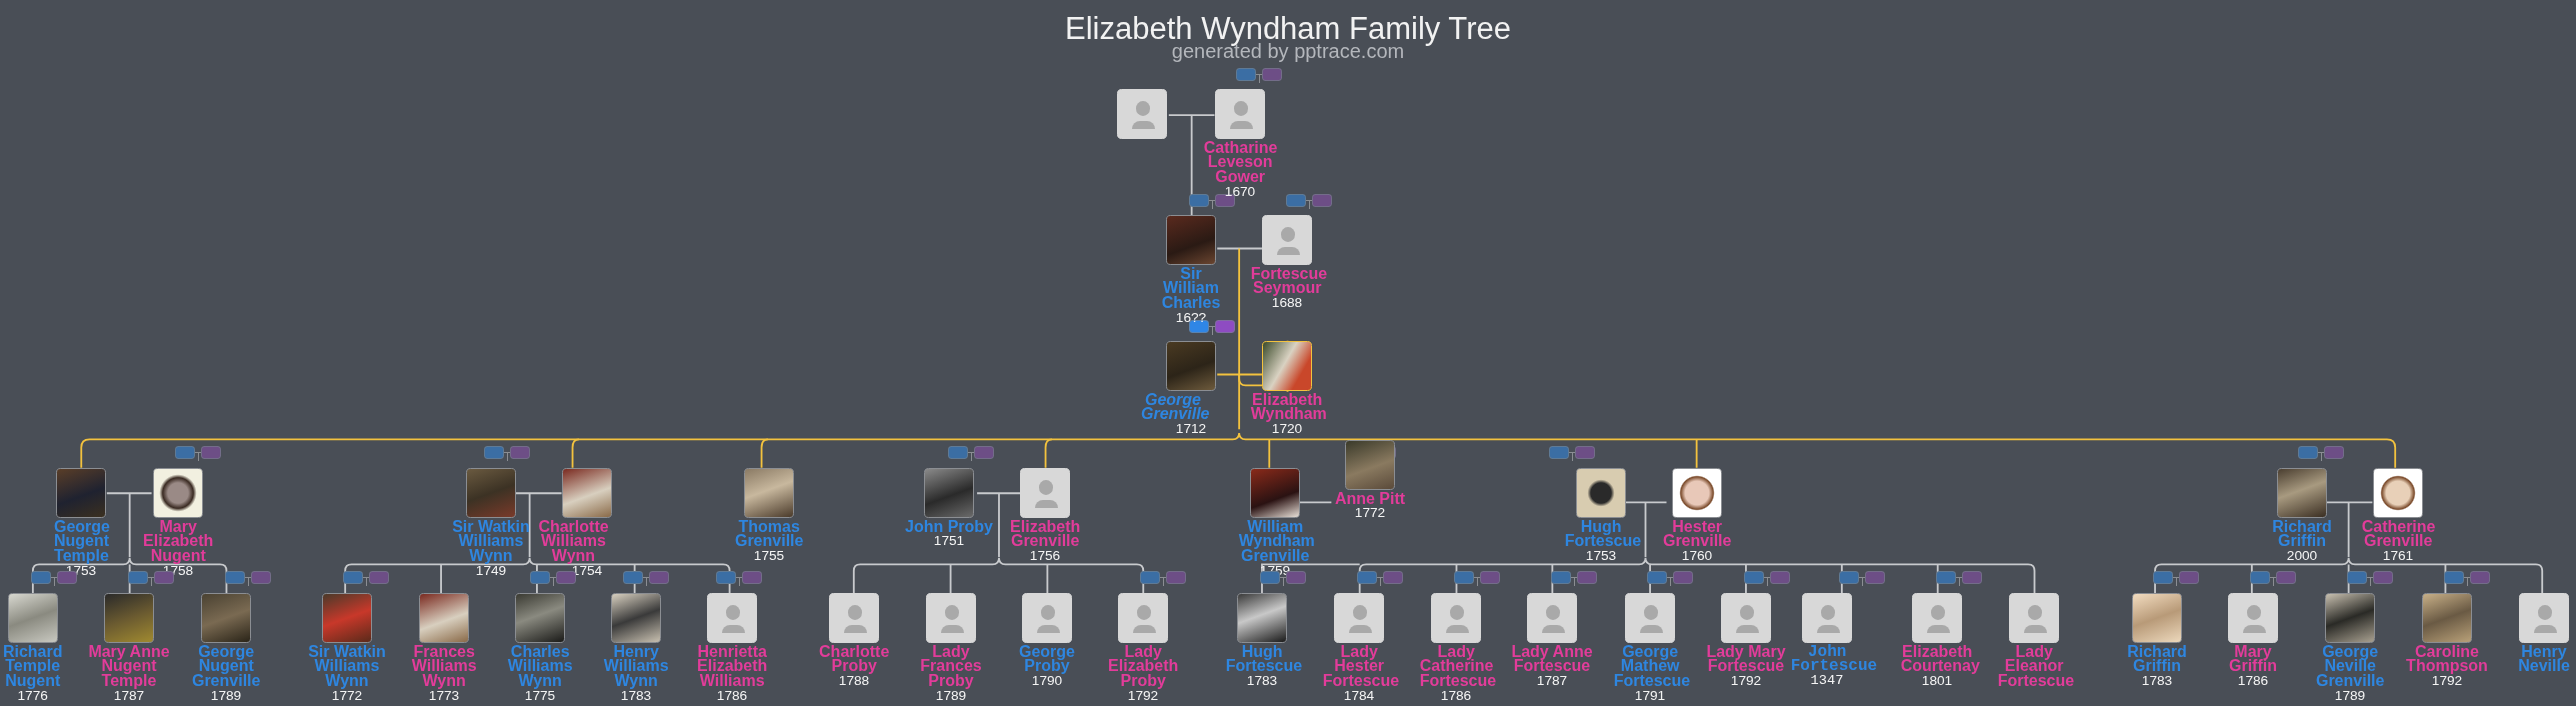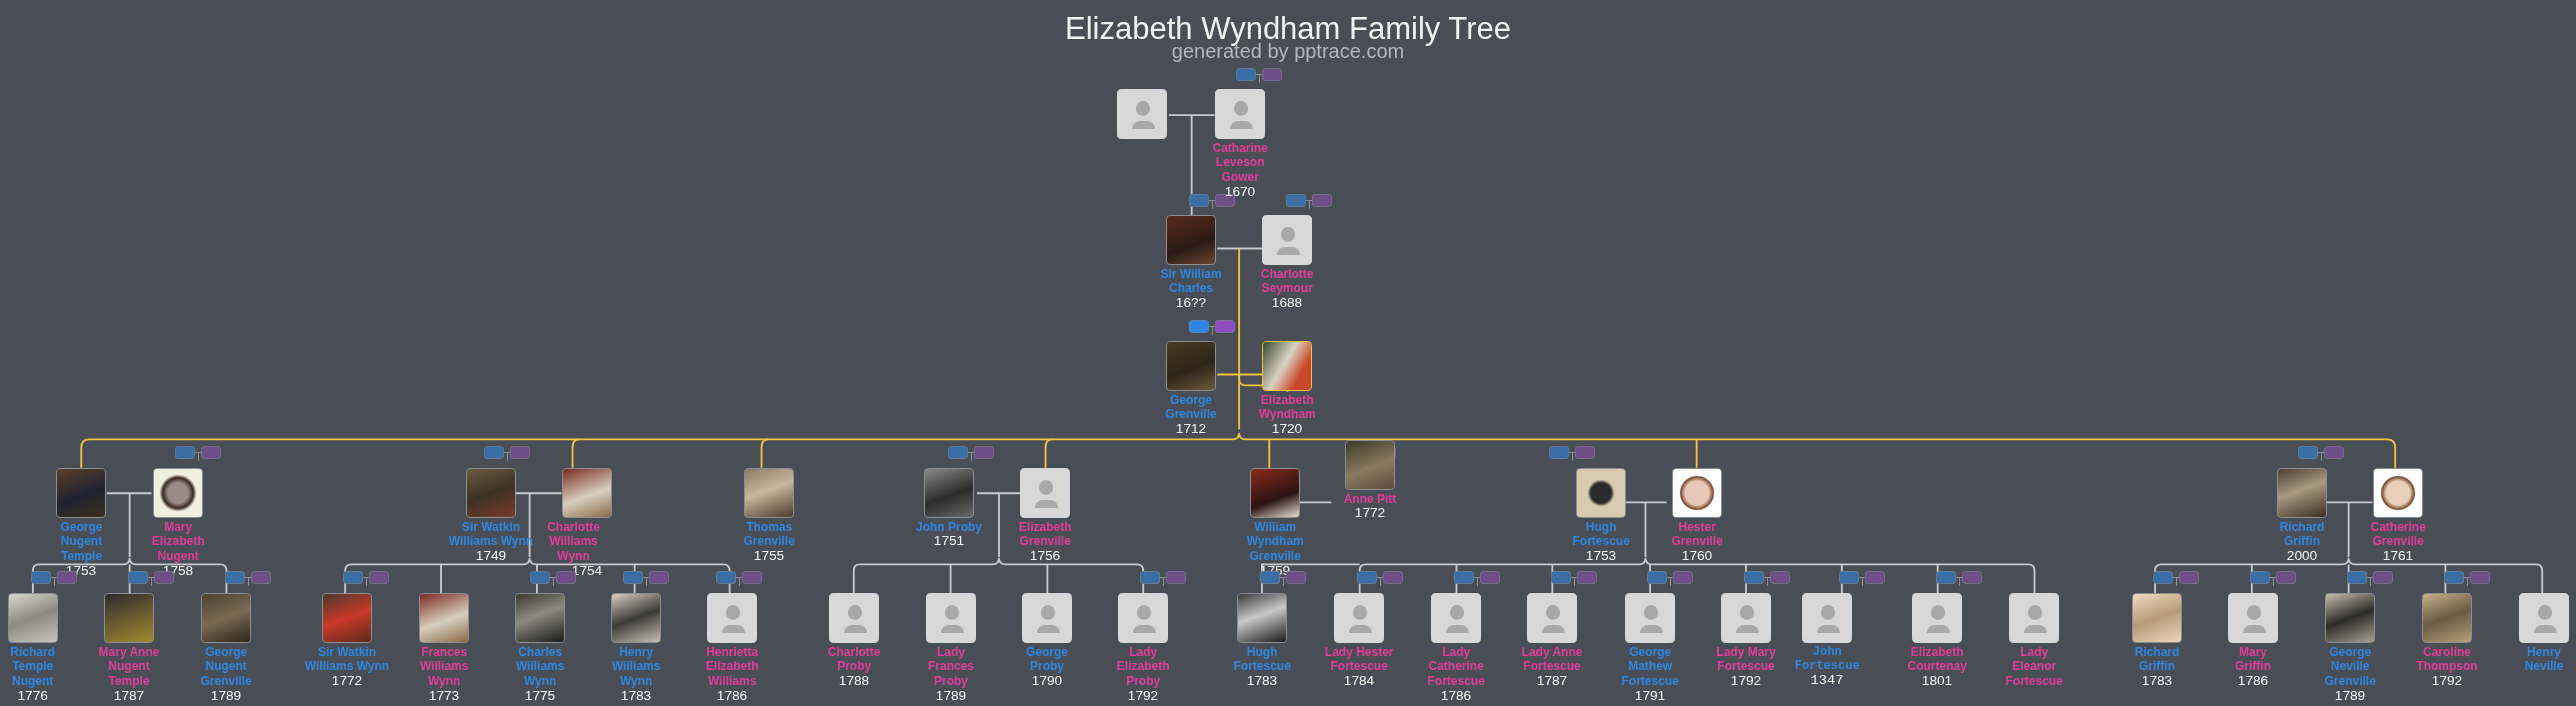--- a/index.html
+++ b/index.html
@@ -6,21 +6,21 @@
   body{width:2576px;height:707px;background:#494e56;position:relative;overflow:hidden;font-family:"Liberation Sans",sans-serif;}
   #tree-lines{position:absolute;left:0;top:0;width:2576px;height:707px;pointer-events:none;}
   .title{position:absolute;left:0;width:2576px;top:11px;text-align:center;color:#f2f2f2;font-size:31px;}
   .subtitle{position:absolute;left:0;width:2576px;top:40px;text-align:center;color:#b4b7bc;font-size:20px;}
   .person{position:absolute;width:100px;text-align:center;}
   .photo{width:50px;height:50px;border-radius:4.6px;margin:0 auto;border:0.9px solid #8b8e93;box-sizing:border-box;overflow:hidden;position:relative;}
   .photo.highlight{border:1.8px solid #f3c23e;}
   .photo.placeholder{background:#d8d8d8;border-color:#d8d8d8;}
   .photo.placeholder .head{position:absolute;left:18px;top:11px;width:13.7px;height:14.6px;border-radius:50%;background:#a9a9a9;}
   .photo.placeholder .body{position:absolute;left:13.7px;top:31px;width:23px;height:8.2px;border-radius:12px 12px 0 0;background:#a9a9a9;}
-  .name{font-weight:bold;font-size:12px;line-height:14.6px;margin-top:1.8px;}
+  .name{font-weight:bold;font-size:16px;line-height:14.6px;margin-top:1.8px;}
   .name.m{color:#2e86e0;}
   .name.f{color:#e23c9a;}
   .year{color:#f4f4f4;font-size:13.7px;line-height:14.6px;}
   .toggles{position:absolute;display:flex;align-items:center;}
   .pill{width:18px;height:11px;border-radius:3.7px;border:0.9px solid rgba(120,130,140,0.6);}
   .pill.blue{background:#3b6ea4;}
   .pill.purple{background:#6d4e86;}
   .pill.blue.bright{background:#2f86e6;}
   .pill.purple.bright{background:#8e4cc2;}
   .pill-conn{width:6.4px;height:0.9px;background:#8b8e93;position:relative;}
@@ -144,27 +144,27 @@
 <div class="person" style="left:1141px;top:215px;">
   <div class="photo" style="background:linear-gradient(160deg,#5a2a1e,#2a1a14 60%,#6a4530);"></div>
   <div class="name m" style="width:64px;margin-left:18px;">Sir William Charles</div>
   <div class="year">16??</div>
 </div>
 <div class="person" style="left:1237px;top:215px;">
   <div class="photo placeholder">
       <div class="head"></div>
       <div class="body"></div>
     </div>
-  <div class="name f" style="width:73px;margin-left:13.7px;">Charlotte Seymour</div>
+  <div class="name f" style="width:73px;margin-left:13.7px;">Fortescue Seymour</div>
   <div class="year">1688</div>
 </div>
 
 <div class="person" style="left:1141px;top:341px;">
   <div class="photo" style="background:linear-gradient(160deg,#4a3a22,#2c2418 55%,#6d5a3c);"></div>
-  <div class="name m" style="width:64px;margin-left:18px;">George Grenville</div>
+  <div class="name m" style="width:64px;margin-left:0;font-style:italic;">George Grenville</div>
   <div class="year">1712</div>
 </div>
 <div class="person" style="left:1237px;top:341px;">
   <div class="photo highlight" style="background:linear-gradient(120deg,#3a4a2a,#d9d2c2 45%,#c9472a 75%);"></div>
   <div class="name f" style="width:73px;margin-left:13.7px;">Elizabeth Wyndham</div>
   <div class="year">1720</div>
 </div>
 
 <div class="person" style="left:31px;top:468px;">
     <div class="photo" style="background:linear-gradient(160deg,#5a3e28,#1f2230 55%,#3b3020);"></div>

